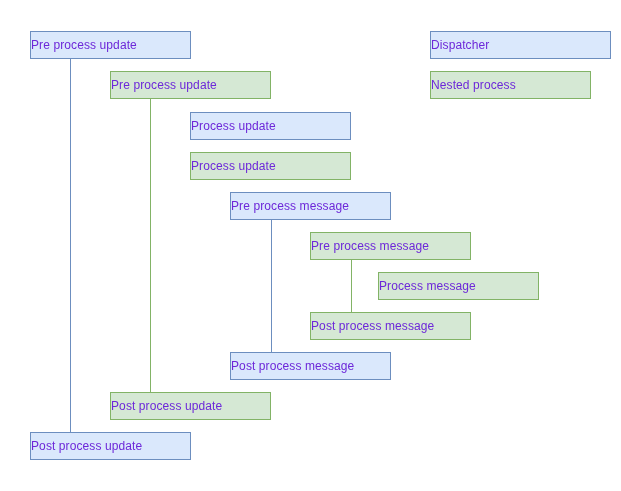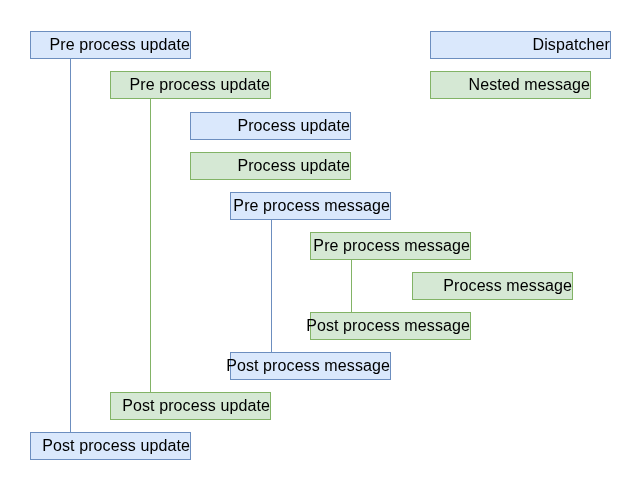--- a/index.html
+++ b/index.html
@@ -17,24 +17,24 @@
     background: #ffffff;
     overflow: hidden;
   }
   .node {
     position: absolute;
     box-sizing: border-box;
     border-width: 1px;
     border-style: solid;
     display: flex;
     align-items: center;
-    justify-content: flex-end;
-    font-size: 16px;
+    justify-content: flex-start;
+    font-size: 12px;
     line-height: 1;
-    color: #000000;
+    color: #6d28d9;
     text-align: center;
     white-space: nowrap;
     letter-spacing: 0.1px;
   }
   .node.dispatcher {
     background: #dae8fc;
     border-color: #6c8ebf;
   }
   .node.router {
     background: #d5e8d4;
@@ -78,21 +78,21 @@
       </div>
       <div class="node router" style="left: 190px; top: 152px; width: 161px; height: 28px;">
         <span>Process update</span>
       </div>
       <div class="node dispatcher" style="left: 230px; top: 192px; width: 161px; height: 28px;">
         <span>Pre process message</span>
       </div>
       <div class="node router" style="left: 310px; top: 232px; width: 161px; height: 28px;">
         <span>Pre process message</span>
       </div>
-      <div class="node router" style="left: 412px; top: 272px; width: 161px; height: 28px;">
+      <div class="node router" style="left: 378px; top: 272px; width: 161px; height: 28px;">
         <span>Process message</span>
       </div>
       <div class="node router" style="left: 310px; top: 312px; width: 161px; height: 28px;">
         <span>Post process message</span>
       </div>
       <div class="node dispatcher" style="left: 230px; top: 352px; width: 161px; height: 28px;">
         <span>Post process message</span>
       </div>
       <div class="node router" style="left: 110px; top: 392px; width: 161px; height: 28px;">
         <span>Post process update</span>
@@ -100,17 +100,17 @@
       <div class="node dispatcher" style="left: 30px; top: 432px; width: 161px; height: 28px;">
         <span>Post process update</span>
       </div>
     </div>
 
   <div class="legend-group" id="legend-layer">
       <div class="node dispatcher" style="left: 430px; top: 31px; width: 181px; height: 28px;">
         <span>Dispatcher</span>
       </div>
       <div class="node router" style="left: 430px; top: 71px; width: 161px; height: 28px;">
-        <span>Nested message</span>
+        <span>Nested process</span>
       </div>
     </div>
 
 </div>
 
 </body></html>

